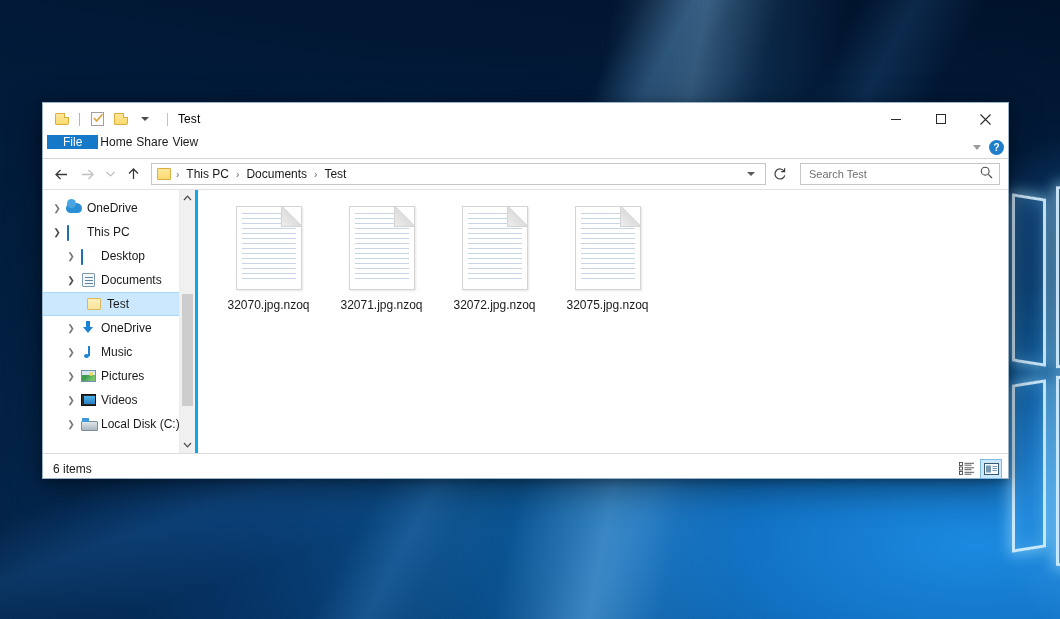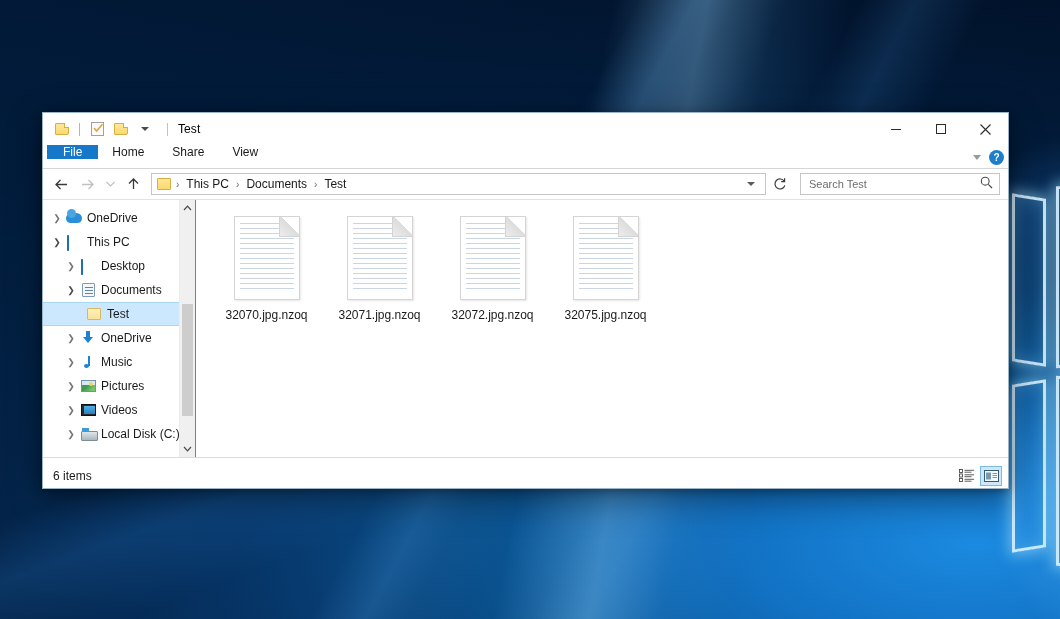--- a/index.html
+++ b/index.html
@@ -52,21 +52,21 @@
     box-shadow: 0 0 14px 3px rgba(160,225,255,0.55), inset 0 0 18px rgba(150,215,255,0.30);
   }
   #pane-tl { left: 1012px; top: 196px; width: 34px; height: 168px; transform: skewY(9deg); }
   #pane-tr { left: 1056px; top: 182px; width: 120px; height: 182px; transform: skewY(-4deg); }
   #pane-bl { left: 1012px; top: 382px; width: 34px; height: 168px; transform: skewY(-9deg); }
   #pane-br { left: 1056px; top: 380px; width: 120px; height: 190px; transform: skewY(4deg); }
 
   
   #window {
     position: absolute;
-    left: 42px; top: 112px;
+    left: 42px; top: 102px;
     width: 967px; height: 377px;
     background: #ffffff;
     border: 1px solid #9bb3c7;
     box-shadow: 0 10px 32px rgba(0,0,0,0.42), 0 2px 8px rgba(0,0,0,0.30);
     display: flex; flex-direction: column;
     font-size: 12px;
     color: #1a1a1a;
   }
 
   
@@ -128,21 +128,21 @@
   
   #ribbon {
     height: 24px; flex: none;
     display: flex; align-items: flex-start;
     border-bottom: 1px solid #d6d6d6;
     background: #ffffff;
     position: relative;
   }
   .tab {
     display: flex; align-items: center;
-    padding: 0 14px;
+    padding: 0 2px;
     font-size: 12px; color: #1a1a1a;
   }
   .tab.file {
     background: #1678c8; color: #ffffff;
     padding: 0 16px;
     margin-left: 4px;
   }
   #ribbon-right {
     position: absolute; right: 4px; top: 0;
     height: 24px; display: flex; align-items: center; gap: 8px;
@@ -370,21 +370,21 @@
     color: #606060; font-size: 8px;
   }
   #nav-thumb {
     position: absolute; left: 2px; right: 2px;
     top: 104px; height: 112px;
     background: #cdcdcd;
   }
 
   #content {
     flex: 1; background: #ffffff;
-    border-left: 1px solid #0ea5e9;
+    border-left: 3px solid #0ea5e9;
     padding: 14px 0 0 14px;
     min-width: 0;
   }
   #filegrid {
     display: flex; flex-wrap: wrap;
     gap: 0;
   }
   .file-item {
     width: 113px;
     display: flex; flex-direction: column; align-items: center;
@@ -422,21 +422,21 @@
   }
   .file-name {
     margin-top: 8px;
     font-size: 12px; color: #1a1a1a;
     text-align: center;
     white-space: nowrap;
   }
 
   
   #statusbar {
-    height: 31px; flex: none;
+    height: 25px; flex: none;
     display: flex; align-items: center;
     border-top: 1px solid #dcdcdc;
     background: #ffffff;
     padding: 5px 6px 0 10px;
     font-size: 12px; color: #1a1a1a;
   }
   #status-spacer { flex: 1; }
   .view-btn {
     width: 22px; height: 20px;
     display: flex; align-items: center; justify-content: center;

